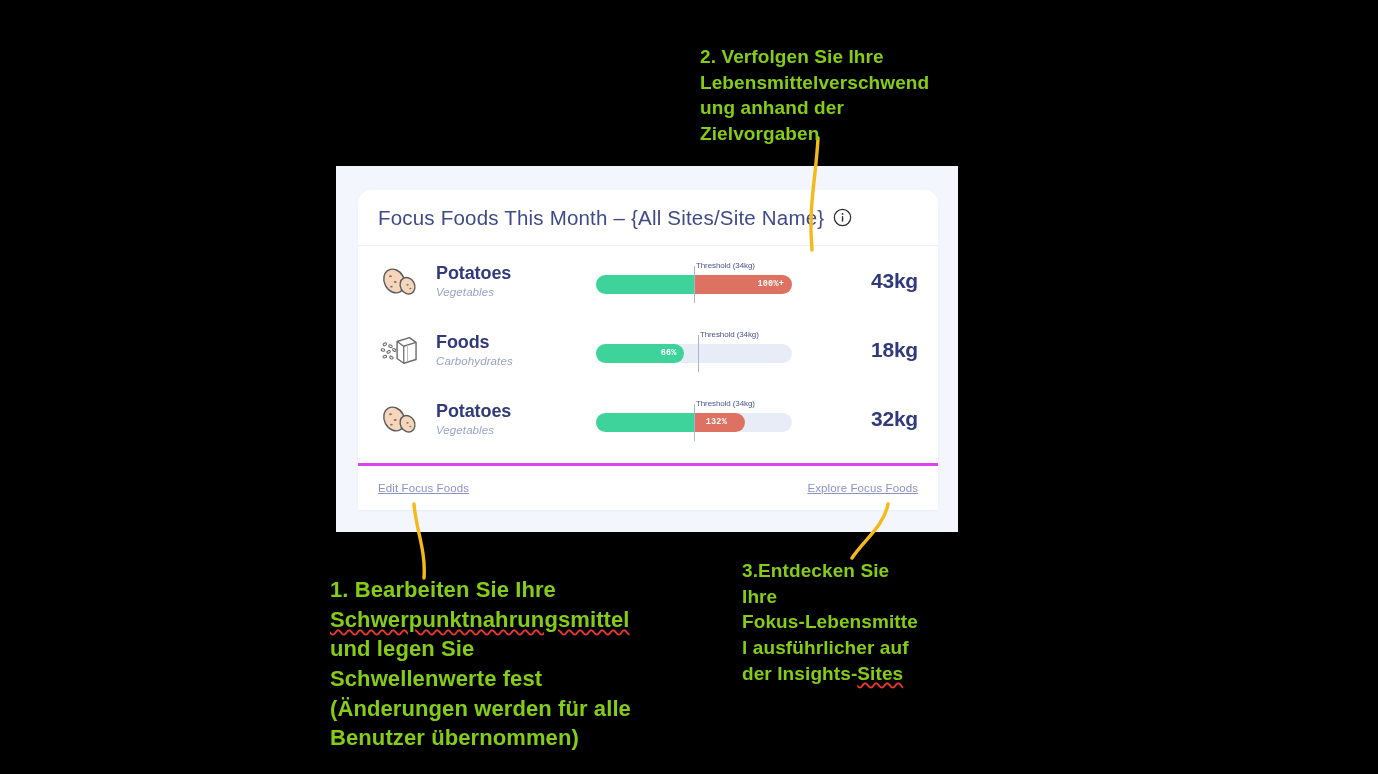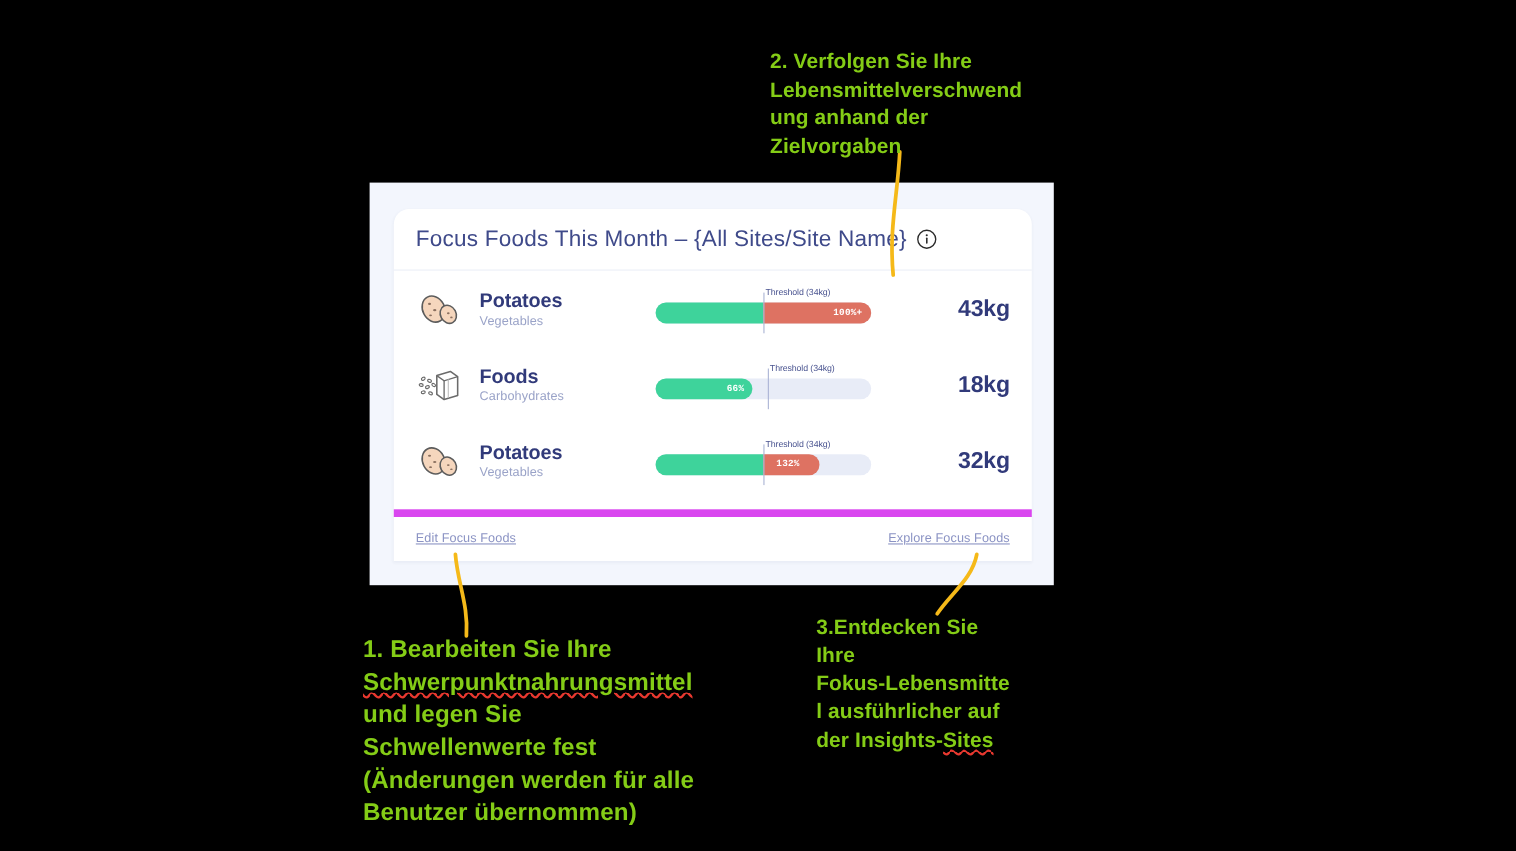--- a/index.html
+++ b/index.html
@@ -88,20 +88,21 @@
     font-weight: bold;
     color: #313a7a;
     line-height: 1.12;
     letter-spacing: -0.1px;
   }
   .food-cat {
     font-size: 11.5px;
     color: #9aa3c8;
     margin-top: 2px;
     letter-spacing: 0.1px;
+    font-style: italic;
   }
 
   
   .meter-wrap {
     position: relative;
     width: 196px;
     flex: 0 0 196px;
     height: 46px;
   }
   .meter-track {
@@ -167,21 +168,21 @@
     letter-spacing: -0.2px;
   }
 
   
   #card-footer {
     position: absolute;
     left: 0;
     bottom: 0;
     width: 100%;
     height: 47px;
-    border-top: 7px solid #d946ef;
+    border-top: 3px solid #d946ef;
     display: flex;
     align-items: center;
     justify-content: space-between;
     padding: 0 20px;
     box-sizing: border-box;
   }
   .footer-link {
     font-size: 11.5px;
     color: #8b93c4;
     text-decoration: underline;

